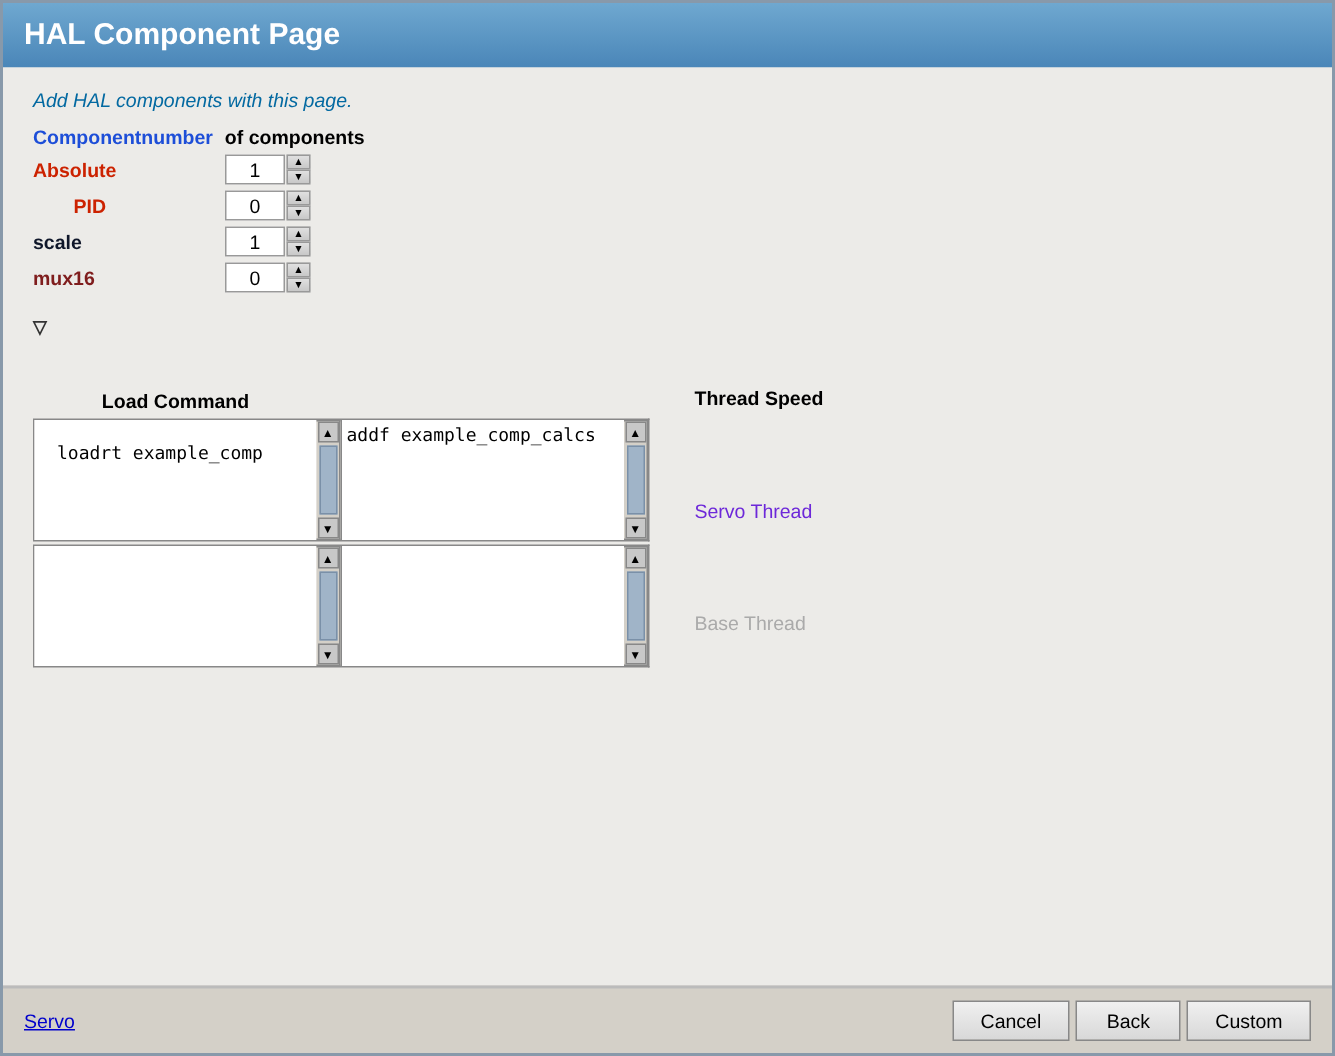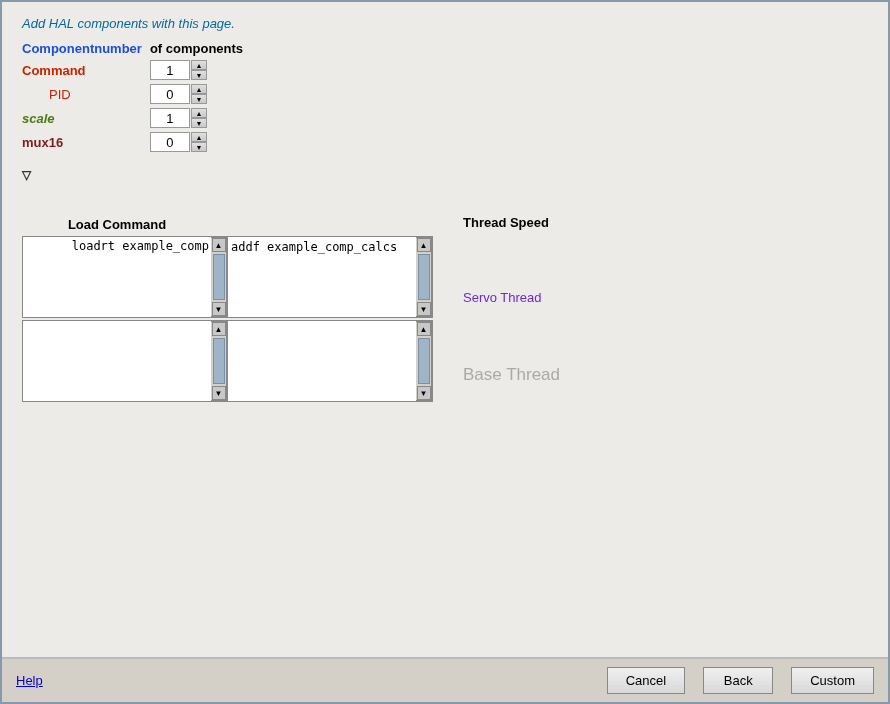--- a/index.html
+++ b/index.html
@@ -120,26 +120,25 @@
     .col-header-thread { width: 210px; }
     .command-row {
       display: flex;
       margin-bottom: 2px;
     }
     .textarea-load {
       width: 188px;
       height: 80px;
       border: none;
       outline: none;
-      padding: 2px;
+      padding: 15px;
       font-size: 12px;
       font-family: monospace;
       resize: none;
       background: white;
-      text-align: right;
     }
     .textarea-thread {
       width: 188px;
       height: 80px;
       border: none;
       outline: none;
       padding: 3px;
       font-size: 12px;
       font-family: monospace;
       resize: none;
@@ -179,36 +178,36 @@
       gap: 60px;
       justify-content: flex-start;
       padding-top: 24px;
     }
     .thread-label {
       font-size: 13px;
       color: #6d28d9;
       font-weight: normal;
     }
     .thread-label-disabled {
-      font-size: 17px;
+      font-size: 13px;
       color: #aaa;
       font-weight: normal;
     }
     .footer {
       background: #d4d0c8;
       border-top: 2px solid #bbb;
       padding: 8px 14px;
       display: flex;
       align-items: center;
       justify-content: space-between;
     }
     .footer-left { }
     .footer-right {
       display: flex;
-      gap: 18px;
+      gap: 4px;
     }
     .btn {
       padding: 5px 18px;
       background: linear-gradient(to bottom, #f0f0f0, #d8d8d8);
       border: 1px solid #888;
       cursor: pointer;
       font-size: 13px;
       min-width: 70px;
     }
     .btn-link {
@@ -219,62 +218,65 @@
       font-size: 13px;
       text-decoration: underline;
     }
     .component-name { color: #1d4ed8; font-weight: bold; }
   </style>
 </head>
 <body>
 
 <div class="window">
 
+  <div class="title-bar">
+    <span>HAL Component Page</span>
+  </div>
 
   <div class="content">
 
     <div class="description">Add HAL components with this page.</div>
 
     <div class="components-table">
       <table>
         <thead>
           <tr>
             <th>
               <span class="component-name">Componentnumber</span>
             </th>
             <th>of components</th>
           </tr>
         </thead>
         <tbody id="components-body">
         <tr>
-              <td><span style="color: rgb(204, 34, 0); font-weight: bold;">Command</span></td>
+              <td><span style="color: rgb(204, 34, 0); font-weight: bold;">Absolute</span></td>
               <td>
                 <div class="spin-container">
                   <input type="text" class="spin-input" value="1" style="">
                   <div class="spin-buttons">
                     <button class="spin-btn">▲</button>
                     <button class="spin-btn">▼</button>
                   </div>
                 </div>
               </td>
             </tr>
             <tr>
-              <td><span style="color: rgb(204, 34, 0); font-weight: normal; padding-left: 27px;">PID</span></td>
+              <td><span style="color: rgb(204, 34, 0); font-weight: bold; padding-left: 27px;">PID</span></td>
               <td>
                 <div class="spin-container">
                   <input type="text" class="spin-input" value="0" style="">
                   <div class="spin-buttons">
                     <button class="spin-btn">▲</button>
                     <button class="spin-btn">▼</button>
                   </div>
                 </div>
               </td>
             </tr>
             <tr>
-              <td><span style="color: #4d7c0f; font-weight: bold; font-style: italic;">scale</span></td>
+              <td><span style="color: #0f172a; font-weight: bold;">scale</span></td>
               <td>
                 <div class="spin-container">
                   <input type="text" class="spin-input" value="1" style="">
                   <div class="spin-buttons">
                     <button class="spin-btn">▲</button>
                     <button class="spin-btn">▼</button>
                   </div>
                 </div>
               </td>
             </tr>
@@ -347,21 +349,21 @@
       <div class="thread-speed-area">
         <div style="font-weight:bold; font-size:13px; margin-top:-24px;">Thread Speed</div>
         <div class="thread-label">Servo Thread</div>
         <div class="thread-label-disabled">Base Thread</div>
       </div>
     </div>
   </div>
 
   <div class="footer">
     <div class="footer-left">
-      <button class="btn-link">Help</button>
+      <button class="btn-link">Servo</button>
     </div>
     <div class="footer-right">
       <button class="btn">Cancel</button>
       <button class="btn">Back</button>
       <button class="btn">Custom</button>
     </div>
   </div>
 </div>
 
 </body></html>

